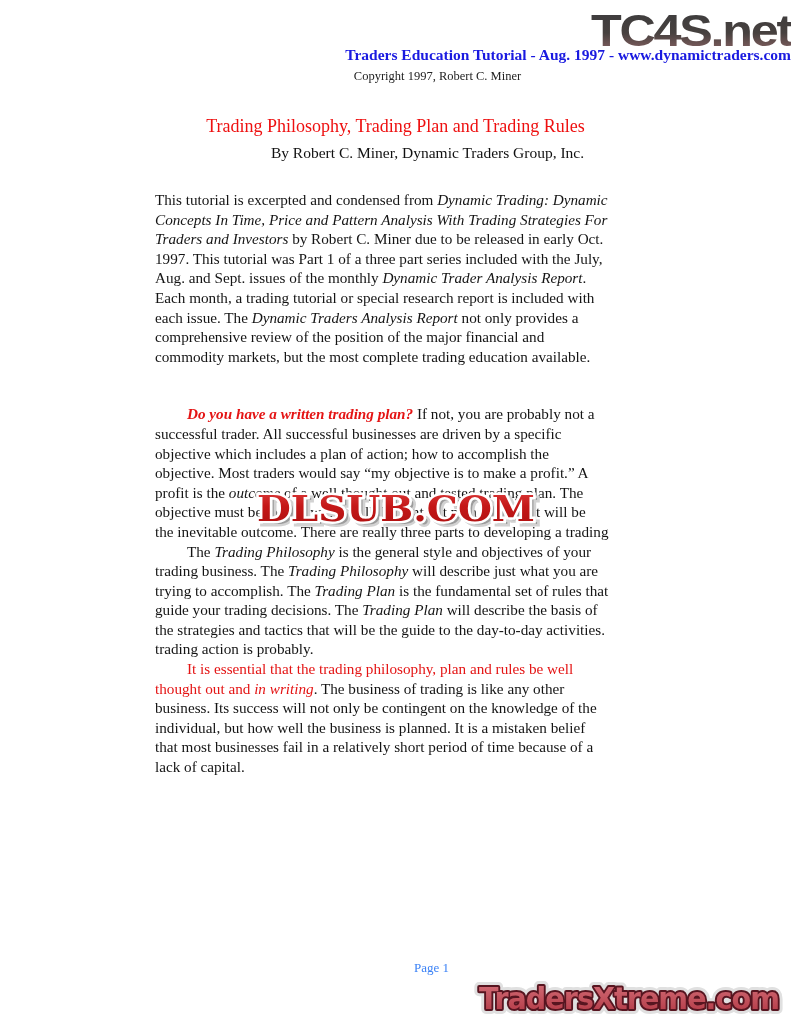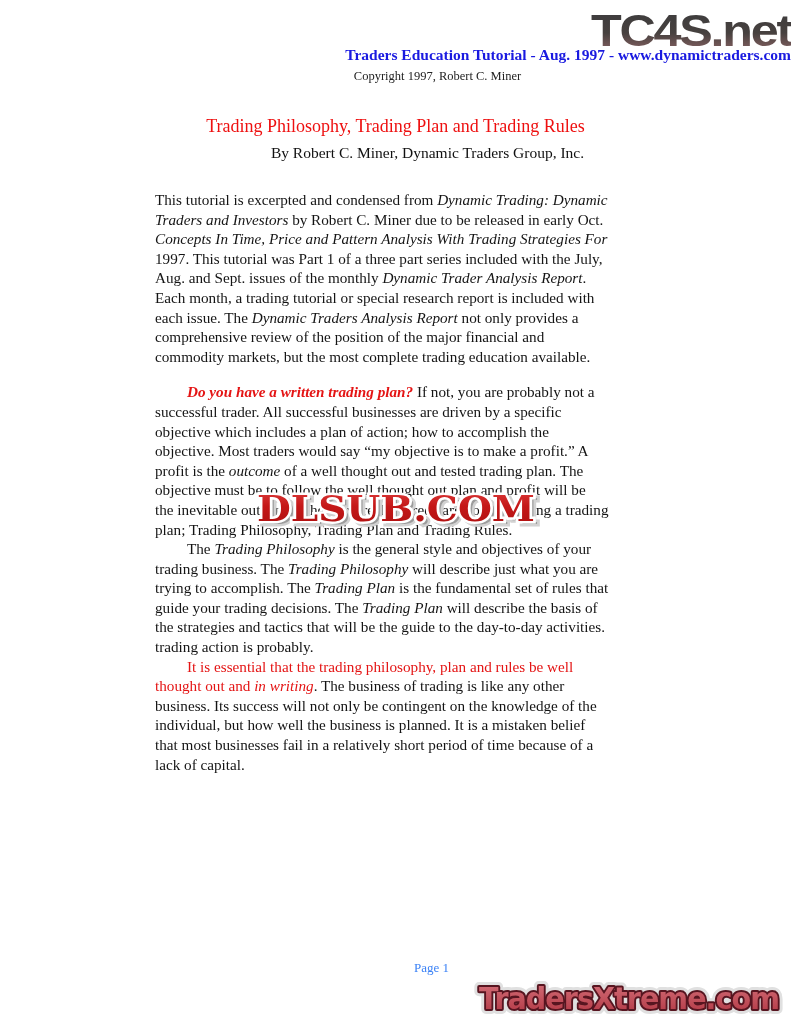--- a/index.html
+++ b/index.html
@@ -29,21 +29,21 @@
   .byline{
     position:absolute;top:144px;left:0;width:100%;
     text-align:center;font-size:15.5px;color:#111111;margin-left:32px;
   }
   
   .body-text{
     position:absolute;top:190px;left:155px;width:515px;
     font-size:15.2px;color:#141414;
   }
   .line{height:19.6px;line-height:19.6px;white-space:nowrap;}
-  .para.gap{margin-top:16px;}
+  .para.gap{margin-top:38px;}
   .line.ind{text-indent:32px;}
   .s_n{}
   .s_i{font-style:italic;}
   .s_rbi{color:#e41414;font-weight:bold;font-style:italic;}
   .s_r{color:#e41414;}
   .s_ri{color:#e41414;font-style:italic;}
   
   .watermark{position:absolute;left:244px;top:486px;}
   .page-num{
     position:absolute;top:960px;left:0;width:100%;
@@ -68,38 +68,37 @@
   </svg>
 
   <div class="tagline">Traders Education Tutorial - Aug. 1997 - www.dynamictraders.com</div>
   <div class="copyright">Copyright 1997, Robert C. Miner</div>
   <div class="title">Trading Philosophy, Trading Plan and Trading Rules</div>
   <div class="byline">By Robert C. Miner, Dynamic Traders Group, Inc.</div>
 
   <div class="body-text">
       <div class="para">
         <div class="line"><span class="s_n">This tutorial is excerpted and condensed from </span><span class="s_i">Dynamic Trading: Dynamic</span></div>
+        <div class="line"><span class="s_i">Concepts In Time, Price and Pattern Analysis With Trading Strategies For</span></div>
         <div class="line"><span class="s_i">Traders and Investors</span><span class="s_n"> by Robert C. Miner due to be released in early Oct.</span></div>
-        <div class="line"><span class="s_i">Concepts In Time, Price and Pattern Analysis With Trading Strategies For</span></div>
         <div class="line"><span class="s_n">1997. This tutorial was Part 1 of a three part series included with the July,</span></div>
         <div class="line"><span class="s_n">Aug. and Sept. issues of the monthly </span><span class="s_i">Dynamic Trader Analysis Report</span><span class="s_n">.</span></div>
         <div class="line"><span class="s_n">Each month, a trading tutorial or special research report is included with</span></div>
         <div class="line"><span class="s_n">each issue. The </span><span class="s_i">Dynamic Traders Analysis Report</span><span class="s_n"> not only provides a</span></div>
         <div class="line"><span class="s_n">comprehensive review of the position of the major financial and</span></div>
         <div class="line"><span class="s_n">commodity markets, but the most complete trading education available.</span></div>
       </div>
       <div class="para gap">
         <div class="line ind"><span class="s_rbi">Do you have a written trading plan?</span><span class="s_n"> If not, you are probably not a</span></div>
         <div class="line"><span class="s_n">successful trader. All successful businesses are driven by a specific</span></div>
         <div class="line"><span class="s_n">objective which includes a plan of action; how to accomplish the</span></div>
         <div class="line"><span class="s_n">objective. Most traders would say “my objective is to make a profit.” A</span></div>
         <div class="line"><span class="s_n">profit is the </span><span class="s_i">outcome</span><span class="s_n"> of a well thought out and tested trading plan. The</span></div>
         <div class="line"><span class="s_n">objective must be to follow the well thought out plan and </span><span class="s_n">profit will be</span></div>
         <div class="line"><span class="s_n">the inevitable outcome. There are really three parts to developing a trading</span></div>
-        <div class="line"><span class="s_n">plan; Trading Philosophy, Trading Plan and Trading Rules.</span></div>
       </div>
       <div class="para">
         <div class="line ind"><span class="s_n">The </span><span class="s_i">Trading Philosophy</span><span class="s_n"> is the general style and objectives of your</span></div>
         <div class="line"><span class="s_n">trading business. The </span><span class="s_i">Trading Philosophy</span><span class="s_n"> will describe just what you are</span></div>
         <div class="line"><span class="s_n">trying to accomplish. The </span><span class="s_i">Trading Plan</span><span class="s_n"> is the fundamental set of rules that</span></div>
         <div class="line"><span class="s_n">guide your trading decisions. The </span><span class="s_i">Trading Plan</span><span class="s_n"> will describe the basis of</span></div>
         <div class="line"><span class="s_n">the strategies and tactics that will be the guide to the day-to-day activities.</span></div>
         <div class="line"><span class="s_n">trading action is probably.</span></div>
       </div>
       <div class="para">

